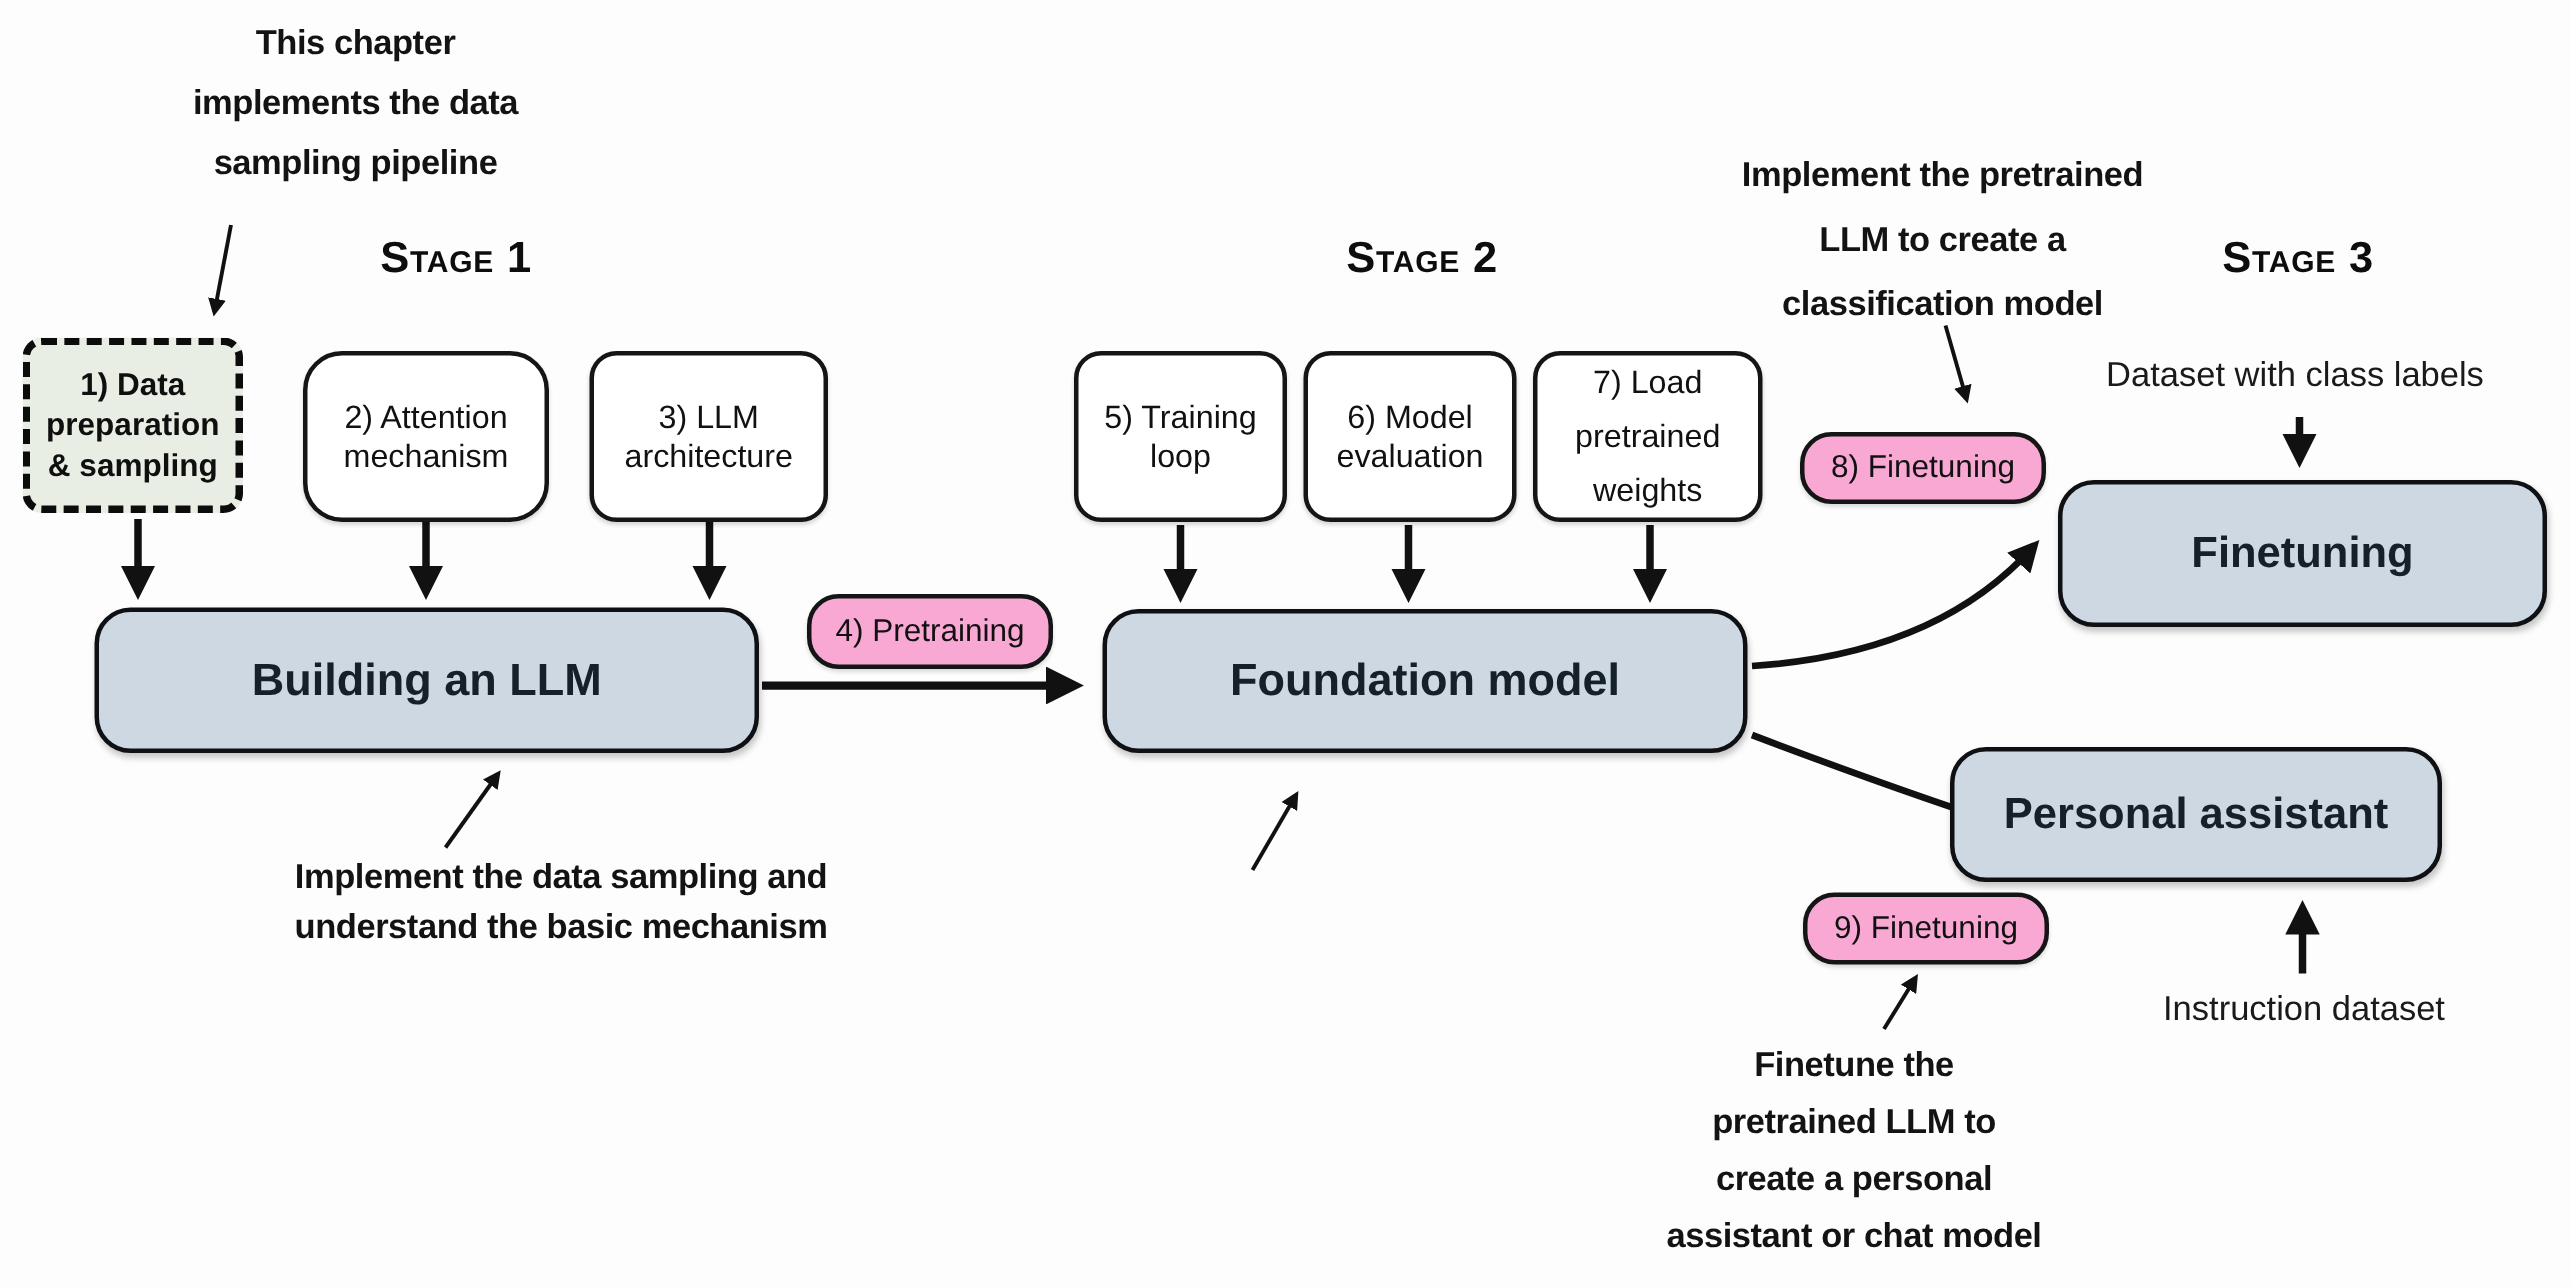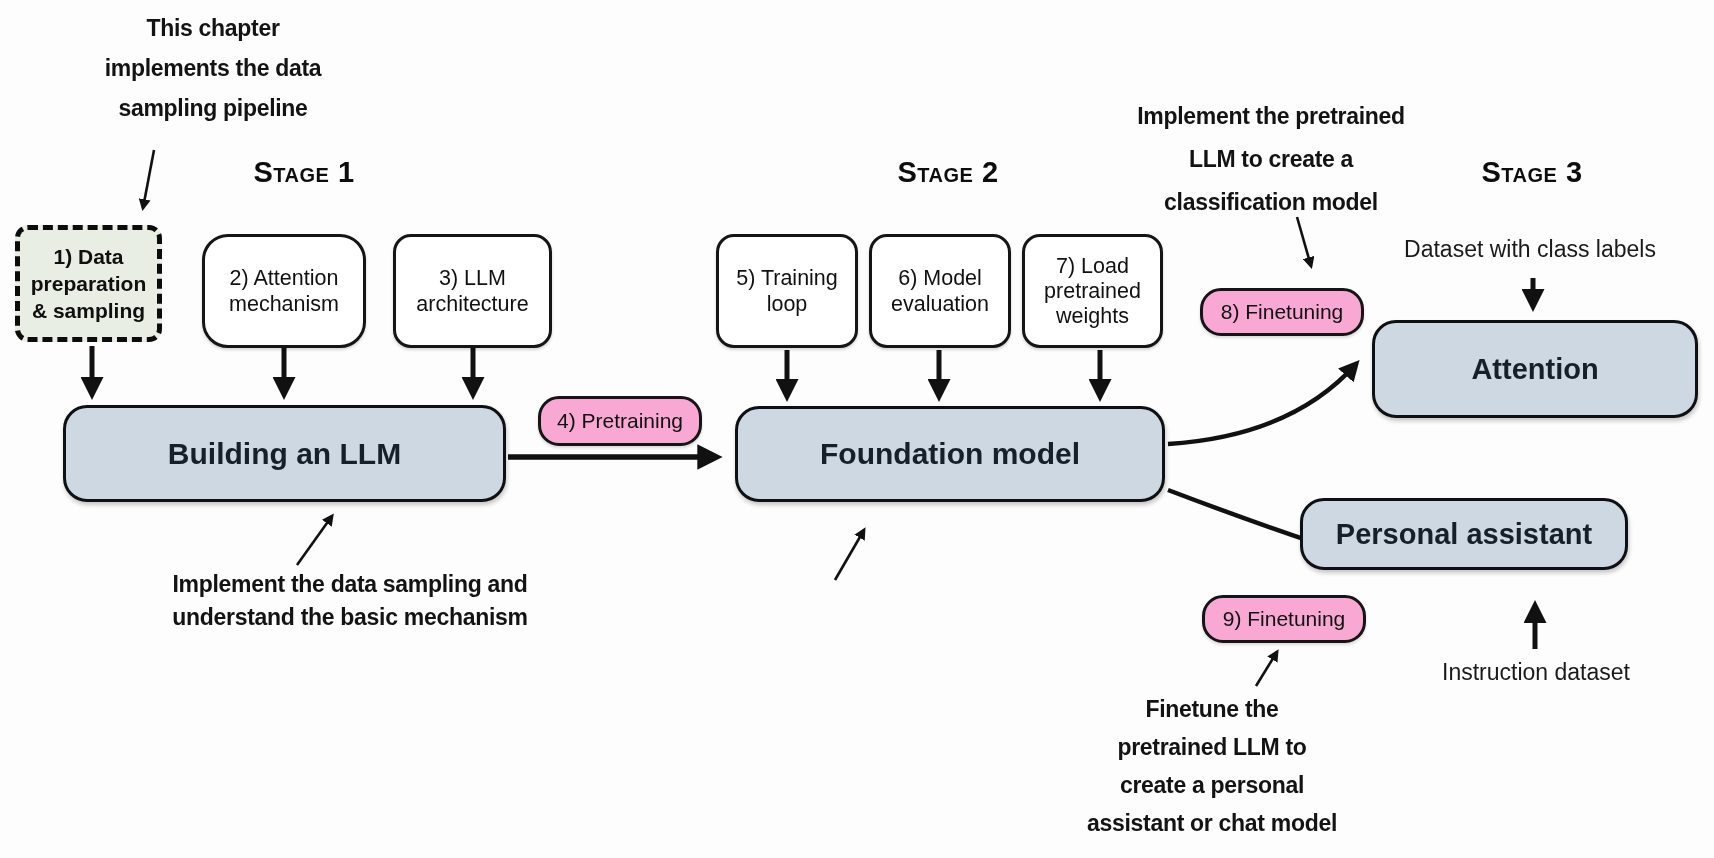--- a/index.html
+++ b/index.html
@@ -66,20 +66,21 @@
   
   .annotation{
     position:absolute;
     transform:translateX(-50%);
     text-align:center;
     font-weight:bold;
     font-size:23px;
     letter-spacing:-0.3px;
     color:#131313;
     white-space:pre-line;
+    margin-left:24px;
   }
   .io-label{
     position:absolute;
     transform:translateX(-50%);
     text-align:center;
     font-size:23px;
     color:#1a1a1a;
     white-space:nowrap;
   }
   .squiggle{
@@ -158,21 +159,21 @@
   </div>
 
   <div class="node white-box" style="left:716px;top:234px;width:142px;height:114px;">
     <span class="lbl">5) Training
 loop</span>
   </div>
   <div class="node white-box" style="left:869px;top:234px;width:142px;height:114px;">
     <span class="lbl">6) Model
 evaluation</span>
   </div>
-  <div class="node white-box" style="left:1022px;top:234px;width:141px;height:114px;line-height:25px;">
+  <div class="node white-box" style="left:1022px;top:234px;width:153px;height:114px;line-height:36px;">
     <span class="lbl">7) Load
 pretrained
 weights</span>
   </div>
 
   <div class="node pill" style="left:538px;top:396px;width:164px;height:50px;">
     <span class="lbl">4) Pretraining</span>
   </div>
   <div class="node pill" style="left:1200px;top:288px;width:164px;height:48px;">
     <span class="lbl">8) Finetuning</span>
@@ -181,19 +182,19 @@
     <span class="lbl">9) Finetuning</span>
   </div>
 
   <div class="node blue-box blue-big" style="left:735px;top:406px;width:430px;height:96px;">
     <span class="lbl">Foundation model</span>
   </div>
   <div class="node blue-box blue-big" style="left:63px;top:405px;width:443px;height:97px;">
     <span class="lbl">Building an LLM</span>
   </div>
   <div class="node blue-box blue-mid" style="left:1372px;top:320px;width:326px;height:98px;">
-    <span class="lbl">Attention</span>
-  </div>
-  <div class="node blue-box blue-mid" style="left:1300px;top:498px;width:328px;height:72px;">
+    <span class="lbl">Finetuning</span>
+  </div>
+  <div class="node blue-box blue-mid" style="left:1300px;top:498px;width:328px;height:90px;">
     <span class="lbl">Personal assistant</span>
   </div>
 
 </div>
 
 </body></html>

